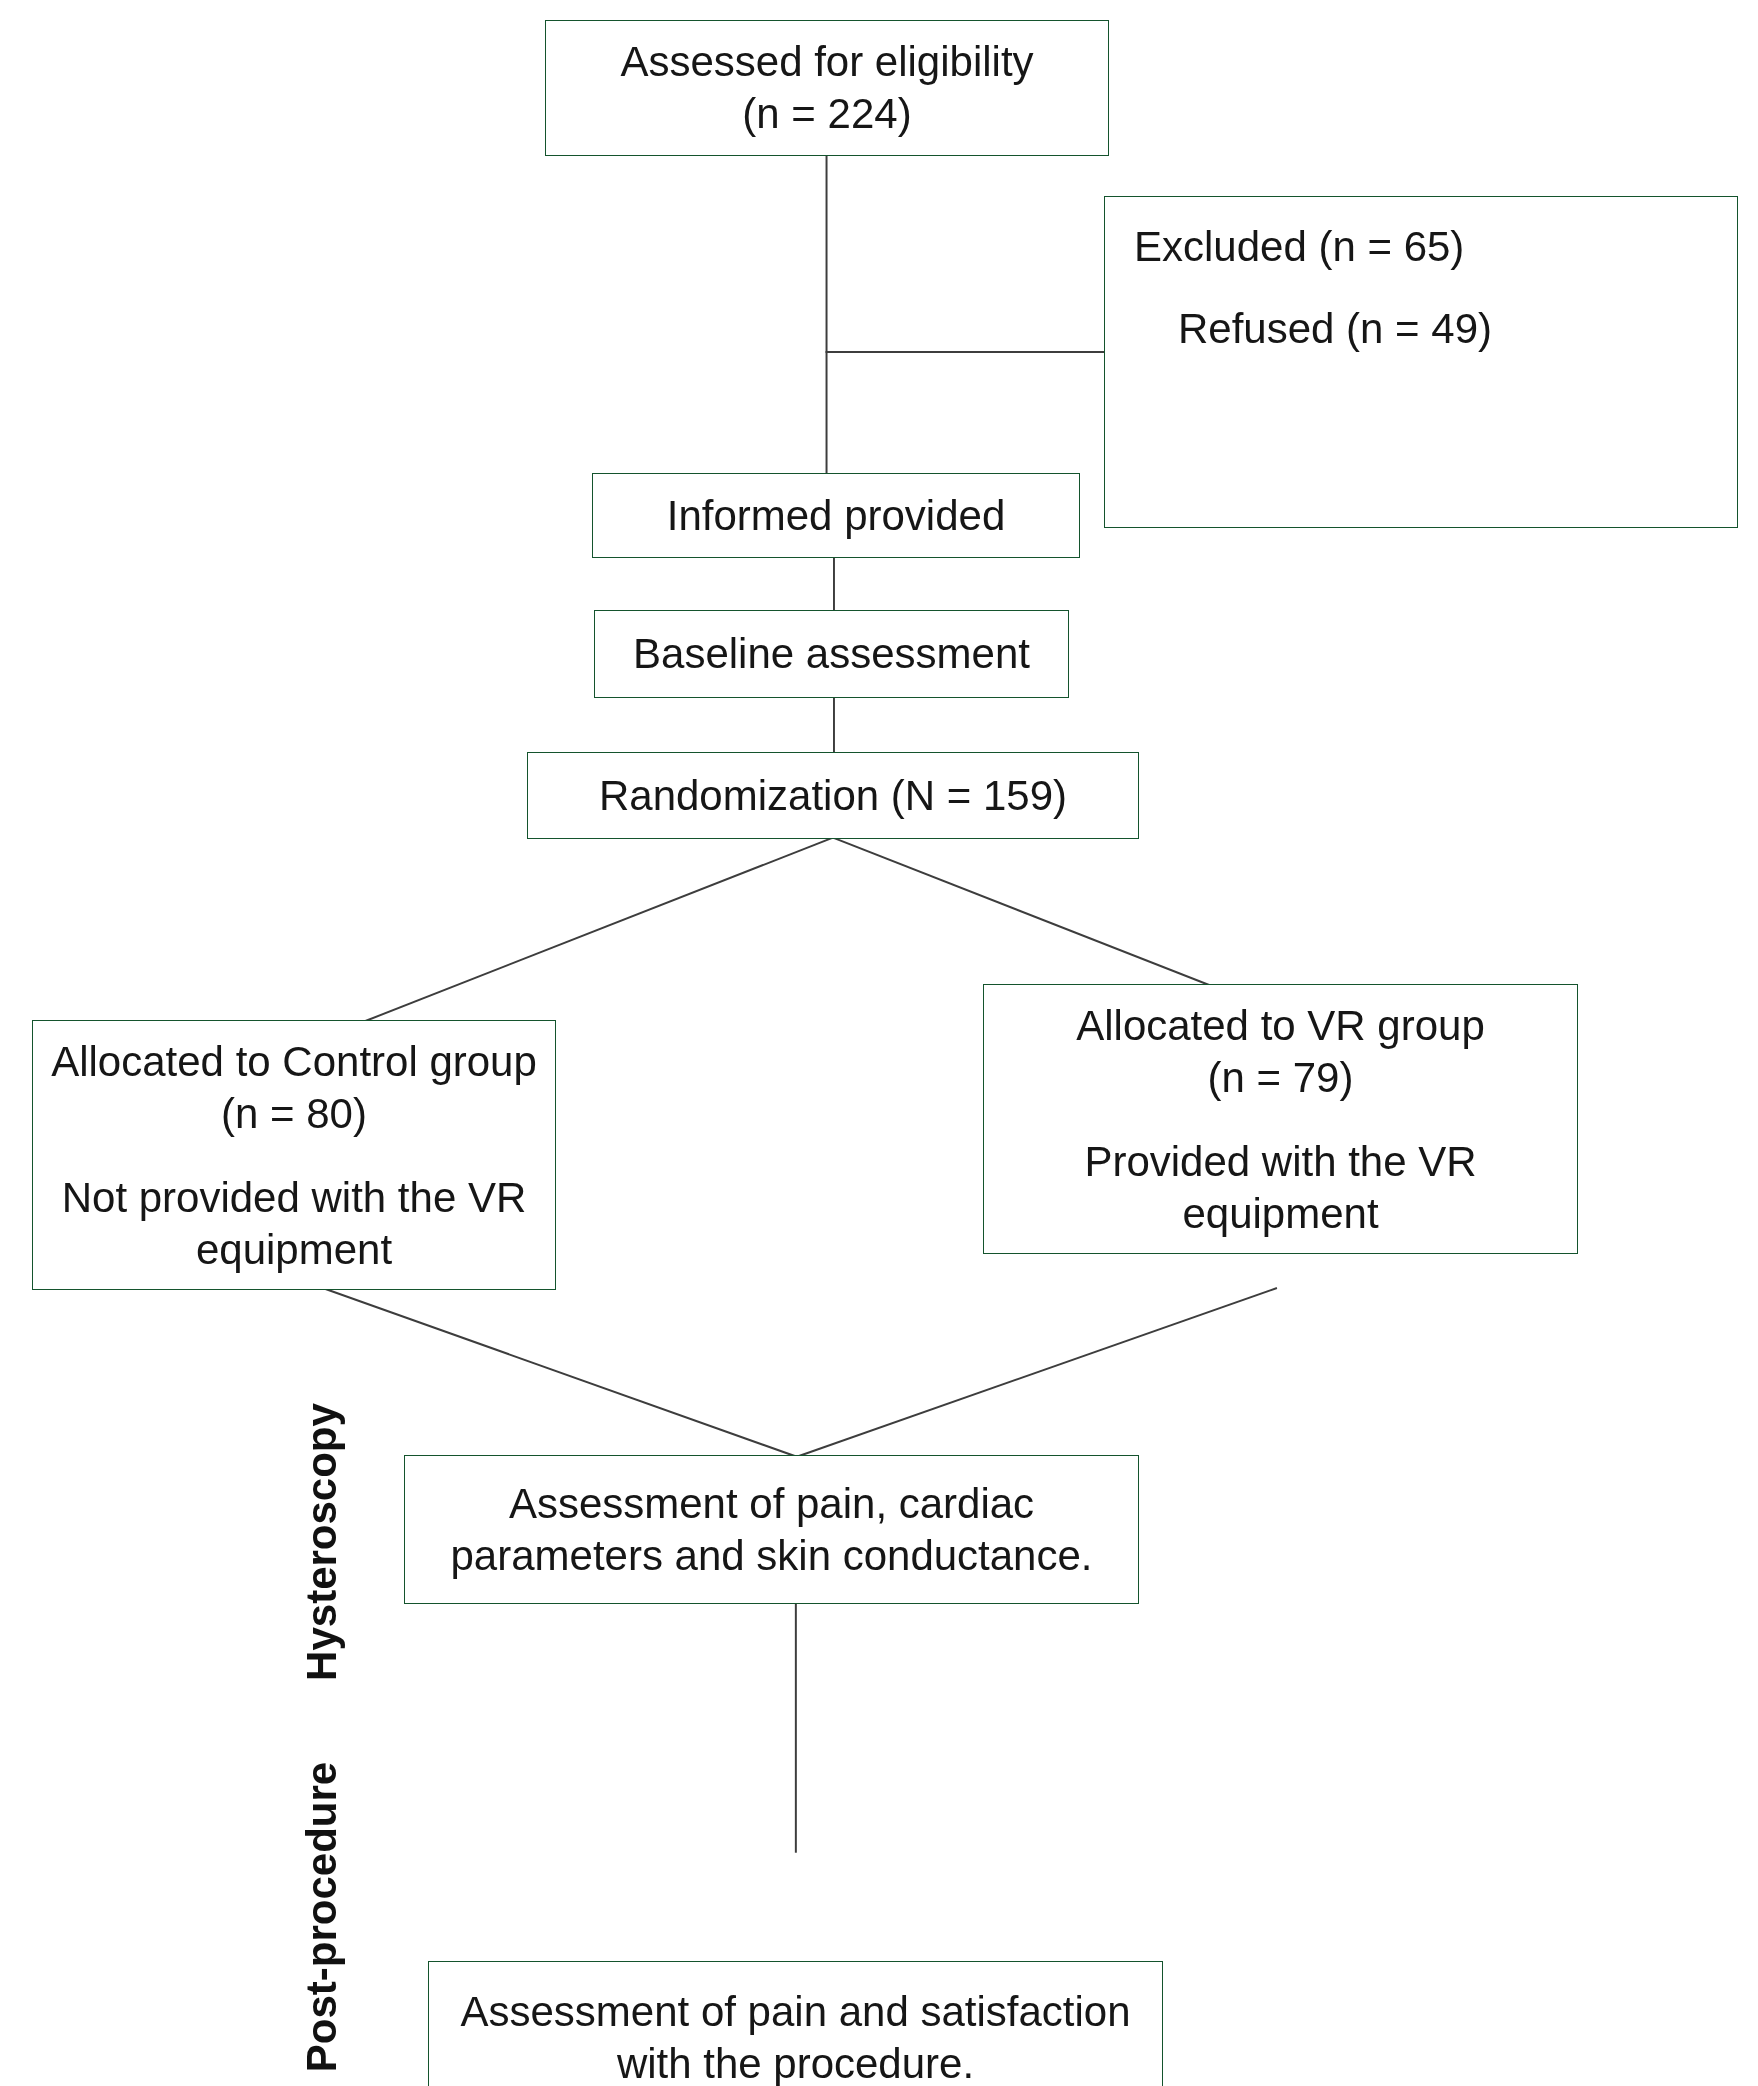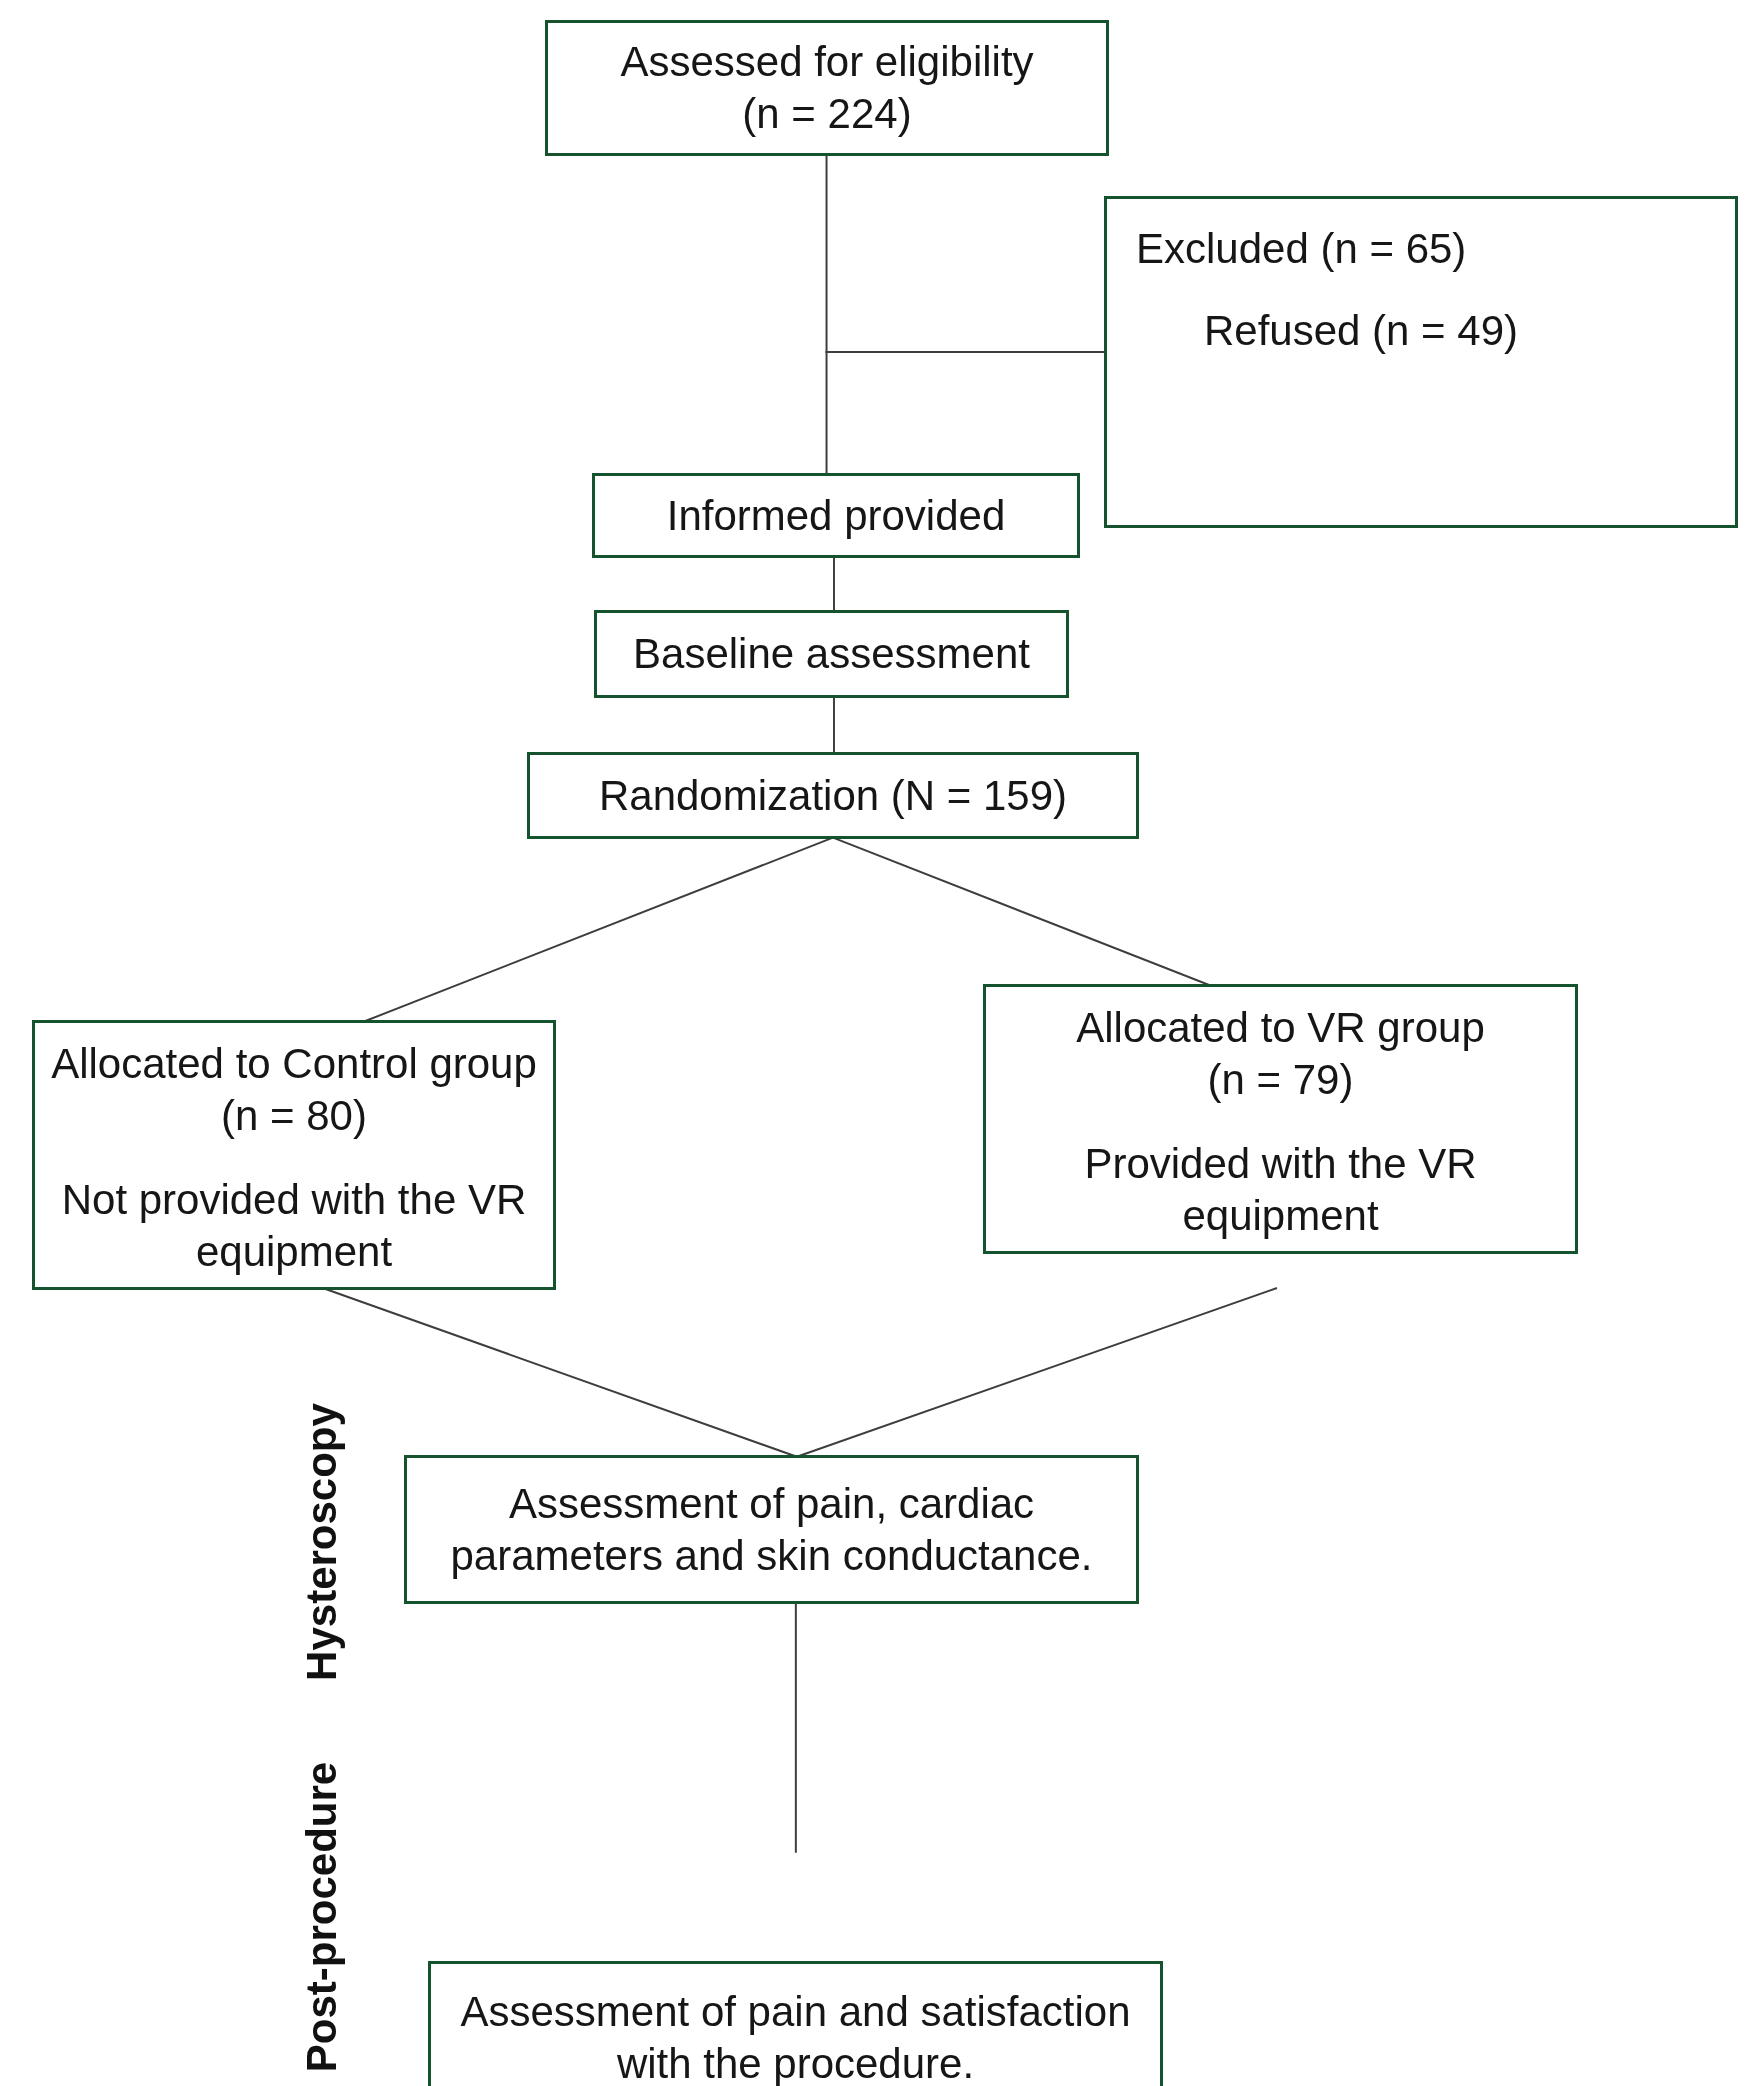--- a/index.html
+++ b/index.html
@@ -24,40 +24,40 @@
     height: 2087px;
     pointer-events: none;
   }
   .connectors line {
     stroke: #3d3d3d;
     stroke-width: 4;
   }
   .fbox {
     position: absolute;
     box-sizing: border-box;
-    border: 3px solid #14532d;
+    border: 1px solid #14532d;
     background: #ffffff;
     font-size: 42px;
     line-height: 52px;
     text-align: center;
   }
   .fbox.center {
     display: flex;
     flex-direction: column;
     align-items: center;
     justify-content: center;
   }
   .fbox p { margin: 0; }
 
   
   .box-assessed   { left: 545px; top: 20px;   width: 564px; height: 136px; }
   .box-excluded   { left: 1104px; top: 196px;  width: 634px; height: 332px;
                     text-align: left; padding: 24px 15px 0 29px; }
   .box-excluded .indent { margin-left: 44px; margin-top: 57px; }
-  .box-excluded .refused { margin-left: 68px; margin-top: 30px; }
+  .box-excluded .refused { margin-left: 44px; margin-top: 30px; }
   .box-informed   { left: 592px; top: 473px;  width: 488px;  height: 85px; }
   .box-baseline   { left: 594px; top: 610px; width: 475px;  height: 88px; }
   .box-random     { left: 527px; top: 752px; width: 612px; height: 87px; }
   .box-control    { left: 32px;   top: 1020px; width: 524px; height: 270px;
                     padding-top: 15px; }
   .box-vr         { left: 983px; top: 984px; width: 595px; height: 270px;
                     padding-top: 15px; }
   .alloc {
     display: flex;
     flex-direction: column;

